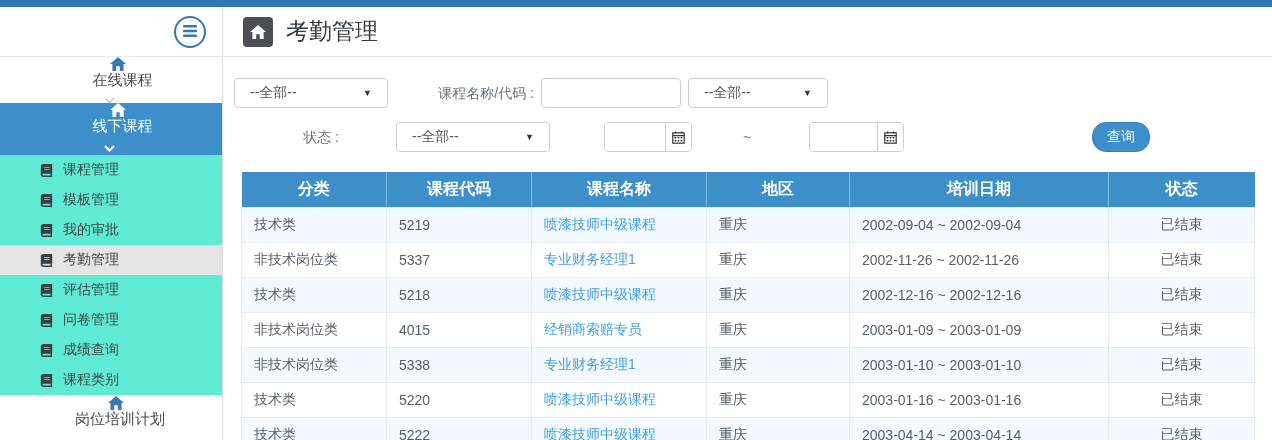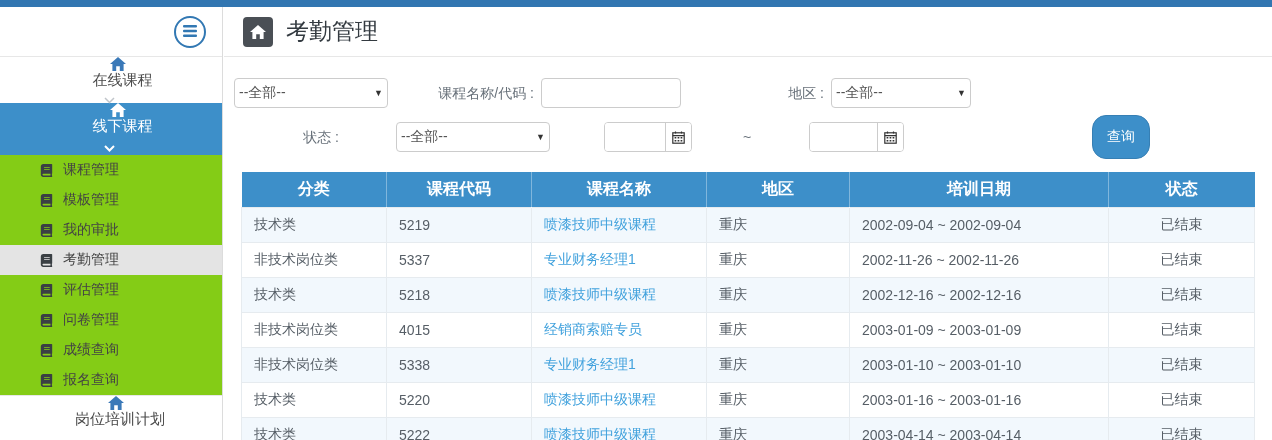--- a/index.html
+++ b/index.html
@@ -18,57 +18,57 @@
 
   .nav-item { display:flex; align-items:center; padding-left:14px; cursor:pointer;
     color:#4a4a4a; font-size:15px;flex-direction:column; }
   .nav-item .nav-label { margin-left:9px; flex:1; }
   .nav-item .chev { margin-right:18px; }
   .nav-item.lvl1 { height:46px; }
   .nav-item.active-group { height:52px; background:#3d8fc9; color:#fff; }
   .nav-item.last-group { height:46px; border-top:1px solid #e7e7e7; border-bottom:1px solid #e7e7e7;padding-left:9px; }
   .home-ic svg { display:block; }
 
-  .submenu { background:#84cc16; }
+  .submenu { background:#5eead4; }
   .subitem { height:30px; display:flex; align-items:center; padding-left:40px;
     font-size:14px; color:#444; cursor:pointer; }
   .subitem.active { background:#e4e4e4; }
   .subitem .book { margin-right:10px; display:flex; }
   .subitem .sub-label { }
 
   
   .main { position:absolute; left:224px; top:7px; width:1048px; height:433px; background:#fff; }
   .main-header { height:50px; border-bottom:1px solid #e7e7e7;
     display:flex; align-items:center; padding-left:19px; }
   .title-icon { width:30px; height:30px; background:#4a4f55; border-radius:4px;
     display:flex; align-items:center; justify-content:center; }
   .page-title { margin-left:13px; font-size:23px; color:#333a40; font-weight:400; }
 
   
   .frow { display:flex; align-items:center; height:30px; margin-top:21px; font-size:14px; color:#68717a; }
   .frow.second { margin-top:14px;gap:47px; }
   .flabel { text-align:right; line-height:30px; white-space:nowrap; }
   .w1 { width:115px; } .w2 { width:146px; } .w3 { width:143px; }
   .fake-select { height:30px; border:1px solid #ccc; border-radius:4px; background:#fff;
-    display:flex; align-items:center; padding:0 4px; color:#555; cursor:pointer; }
+    display:flex; align-items:center; padding:0 15px; color:#555; cursor:pointer; }
   .fake-select .sel-txt { flex:1; }
   .fake-select .arrow { font-size:9px; color:#333; margin-left:6px; }
   .sel-a { width:154px; margin-left:10px; }
   .sel-b { width:140px; margin-left:7px; }
   .txt-input { width:140px; height:30px; border:1px solid #ccc; border-radius:4px;
     margin-left:7px; padding:0 8px; font-size:14px; color:#555; outline:none; }
   .date-wrap { height:30px; border:1px solid #ccc; border-radius:4px; margin-left:7px;
     display:flex; align-items:stretch; overflow:hidden; background:#fff; }
   .date-wrap input { border:none; outline:none; width:60px; padding:0 6px; font-size:13px; }
   .dw1 { width:88px; } .dw2 { width:95px; }
   .dw2 input { width:67px; }
   .cal-btn { width:27px; border-left:1px solid #ccc; display:flex; align-items:center;
     justify-content:center; background:#fff; cursor:pointer; }
   .tilde { width:16px; text-align:center; color:#68717a; }
-  .search-btn { margin-left:141px; width:58px; height:44px; background:#3d8fc9; color:#fff;
+  .search-btn { margin-left:141px; width:58px; height:30px; background:#3d8fc9; color:#fff;
     border:1px solid #367fb4; border-radius:14px; font-size:14px; cursor:pointer;
     font-family:inherit; }
 
   
   .grid { border-collapse:collapse; margin:20px 0 0 17px; width:1013px; table-layout:fixed; }
   .grid th { background:#3d8fc9; color:#fff; font-weight:bold; font-size:16px; height:35px;
     text-align:center; border-right:1px solid rgba(255,255,255,0.35); }
   .grid th:last-child { border-right:none; }
   .grid td { height:34px; font-size:14px; color:#565e66; padding:8px 12px;
     border:1px solid #e6ebef; background:#fff; }
@@ -181,21 +181,21 @@
           </svg>
         </span>
         <span class="sub-label">成绩查询</span>
       </div>
       <div class="subitem">
         <span class="book">
           <svg width="13" height="13" viewBox="0 0 448 512">
             <path fill="#3a3f44" d="M448 360V24c0-13.3-10.7-24-24-24H96C43 0 0 43 0 96v320c0 53 43 96 96 96h328c13.3 0 24-10.7 24-24v-16c0-7.5-3.5-14.3-8.9-18.7-4.2-15.4-4.2-59.3 0-74.7 5.4-4.3 8.9-11.1 8.9-18.6zM128 134c0-3.3 2.7-6 6-6h212c3.3 0 6 2.7 6 6v20c0 3.3-2.7 6-6 6H134c-3.3 0-6-2.7-6-6v-20zm0 64c0-3.3 2.7-6 6-6h212c3.3 0 6 2.7 6 6v20c0 3.3-2.7 6-6 6H134c-3.3 0-6-2.7-6-6v-20zm253.4 250H96c-17.7 0-32-14.3-32-32 0-17.6 14.4-32 32-32h285.4c-1.9 17.1-1.9 46.9 0 64z"></path>
           </svg>
         </span>
-        <span class="sub-label">报名查询</span>
+        <span class="sub-label">课程类别</span>
       </div>
     </div>
 
   <div class="nav-item last-group">
     <span class="home-ic">
       <svg width="16" height="14" viewBox="0 0 16 14">
           <path fill="#3a79b8" d="M8 0 L16 7 h-2.4 v7 H9.8 V9.2 H6.2 V14 H2.4 V7 H0 Z"></path>
         </svg>
     </span>
     <span class="nav-label">岗位培训计划</span>
@@ -212,21 +212,20 @@
     <div class="page-title">考勤管理</div>
   </div>
 
   <div class="frow">
     <div class="fake-select sel-a">
       <span class="sel-txt">--全部--</span>
       <span class="arrow">▼</span>
     </div>
     <span class="flabel w2">课程名称/代码 :</span>
     <input class="txt-input" type="text" value="" style="">
-    <span class="flabel w3">地区 :</span>
     <div class="fake-select sel-b">
       <span class="sel-txt">--全部--</span>
       <span class="arrow">▼</span>
     </div>
   </div>
 
   <div class="frow second">
     <span class="flabel w1">状态 :</span>
     <div class="fake-select sel-a">
       <span class="sel-txt">--全部--</span>

